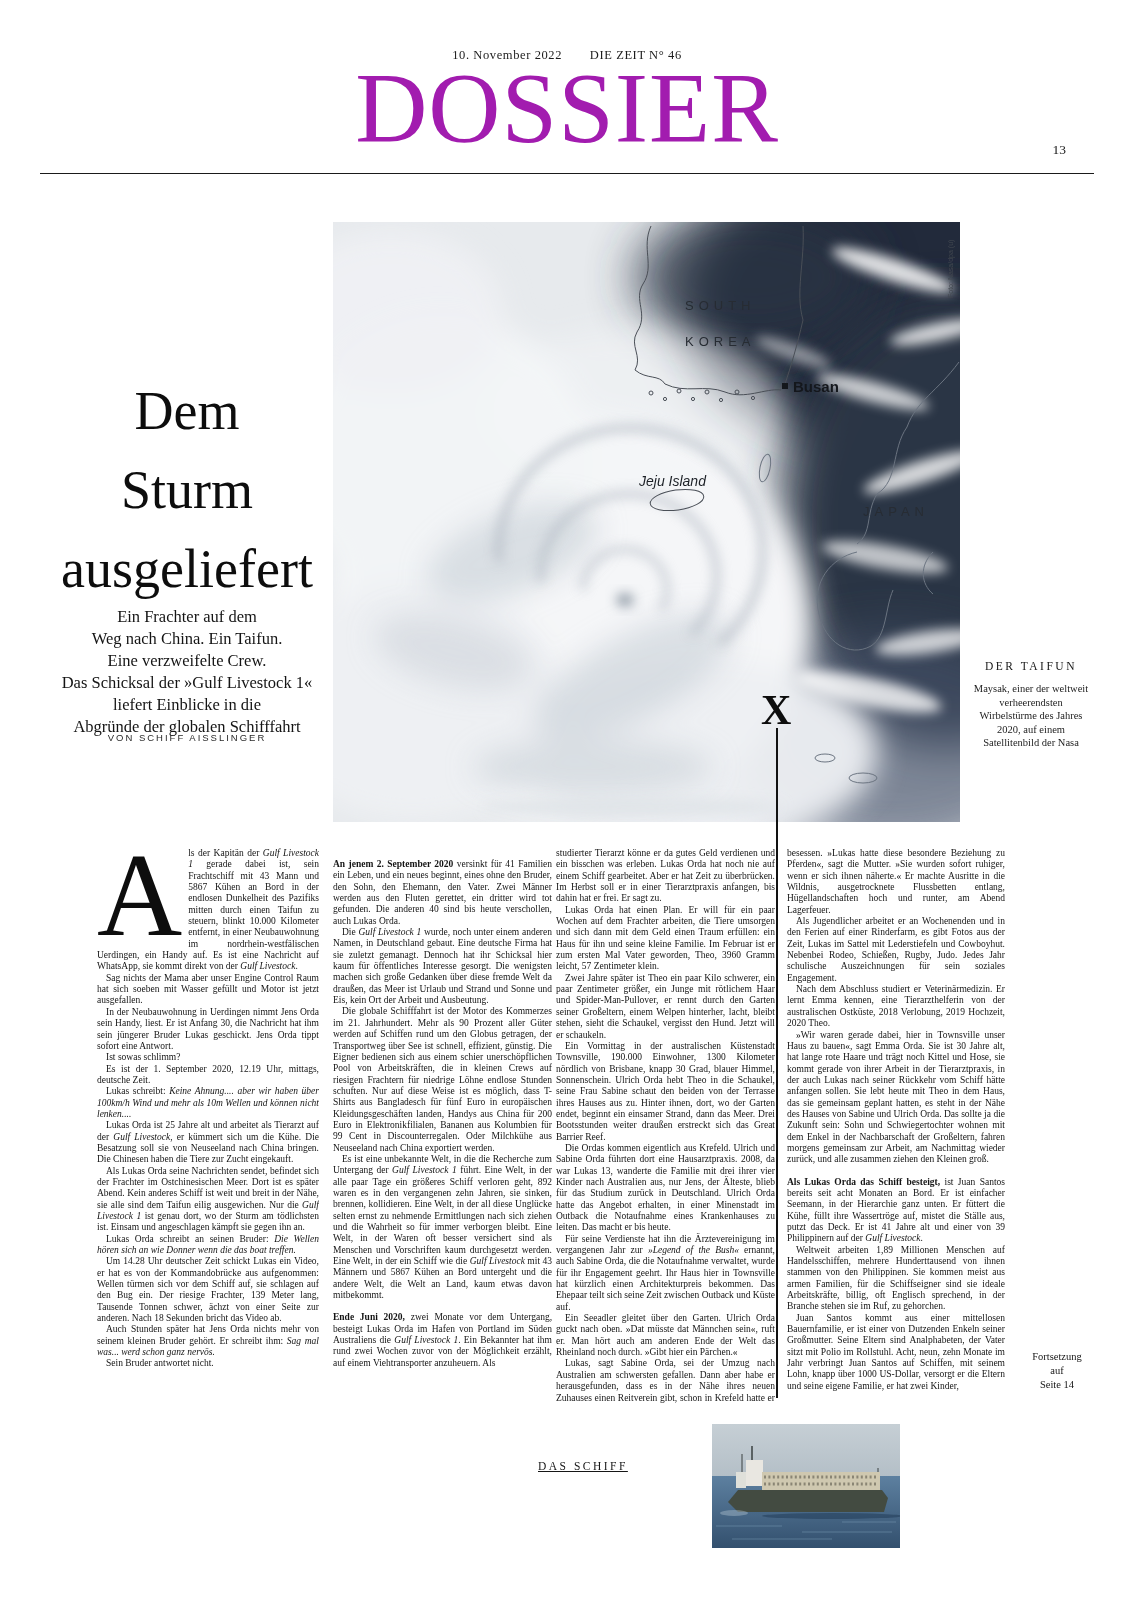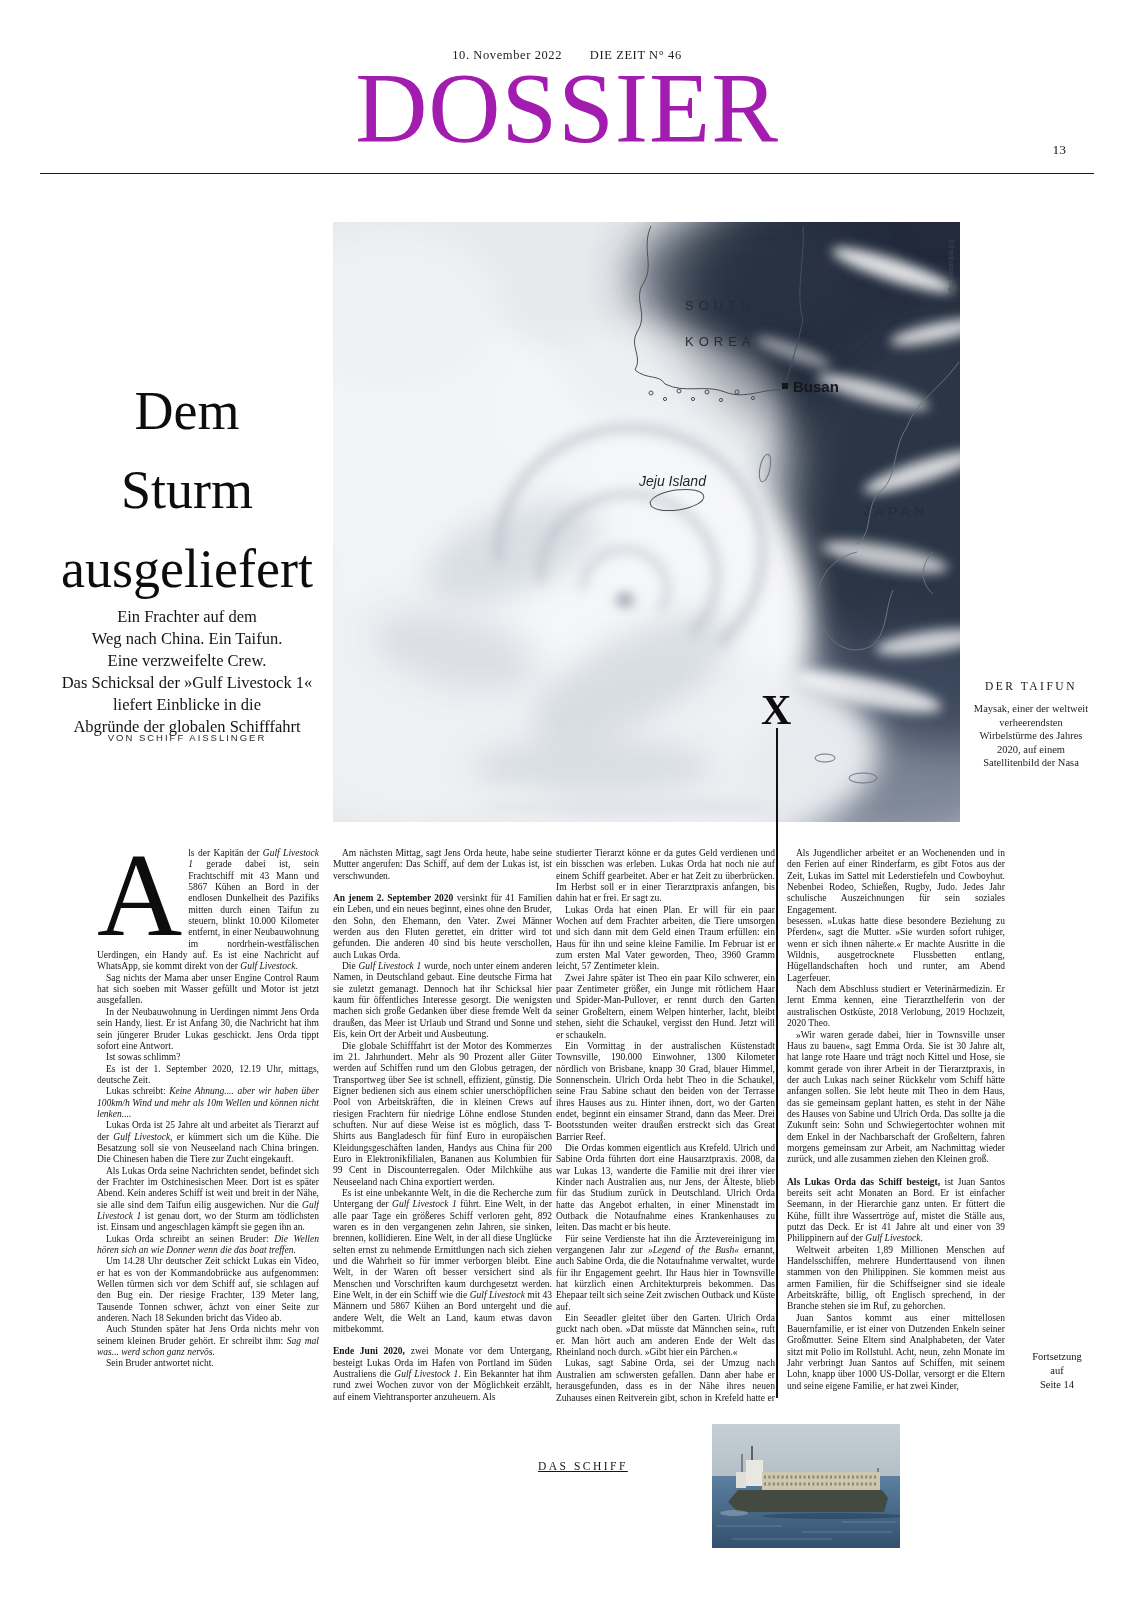--- a/index.html
+++ b/index.html
@@ -22,21 +22,21 @@
   .standfirst{top:606px;left:34px;width:306px;text-align:center;font-size:16.5px;
               line-height:22px;white-space:pre-line;color:#141414;}
   .byline{top:732px;left:40px;width:294px;text-align:center;
           font-family:"Liberation Sans",sans-serif;font-size:9.5px;
           letter-spacing:2px;color:#2a2a2a;}
 
   
   .sat{top:222px;left:333px;width:627px;height:600px;overflow:hidden;background:#e7eaed;}
 
   
-  .taifun{top:660px;left:960px;width:142px;text-align:center;margin-top:20px;}
+  .taifun{top:660px;left:960px;width:142px;text-align:center;}
   .taifun .hd{font-size:11.5px;letter-spacing:2.5px;margin-bottom:10px;}
   .taifun .cap{font-size:10.5px;line-height:13.5px;white-space:pre-line;color:#1d1d1d;}
   .continuation{top:1350px;left:1002px;width:110px;text-align:center;
                 font-size:10.5px;line-height:14px;white-space:pre-line;}
 
   
   .col{top:848px;height:556px;overflow:hidden;font-size:9.5px;line-height:11.35px;
        text-align:justify;color:#141414;hyphens:auto;}
   .c1{left:97px;width:222px;}
   .c2{left:333px;width:219px;}
@@ -194,40 +194,39 @@
     <p class="para s-indent">Es ist der 1. September 2020, 12.19 Uhr, mittags, deutsche Zeit.</p>
     <p class="para s-indent">Lukas schreibt: <i>Keine Ahnung.... aber wir haben über 100km/h Wind und mehr als 10m Wellen und können nicht lenken....</i></p>
     <p class="para s-indent">Lukas Orda ist 25 Jahre alt und arbeitet als Tierarzt auf der <i>Gulf Livestock</i>, er kümmert sich um die Kühe. Die Besatzung soll sie von Neuseeland nach China bringen. Die Chinesen haben die Tiere zur Zucht eingekauft.</p>
     <p class="para s-indent">Als Lukas Orda seine Nachrichten sendet, befindet sich der Frachter im Ostchinesischen Meer. Dort ist es später Abend. Kein anderes Schiff ist weit und breit in der Nähe, sie alle sind dem Taifun eilig ausgewichen. Nur die <i>Gulf Livestock 1</i> ist genau dort, wo der Sturm am tödlichsten ist. Einsam und angeschlagen kämpft sie gegen ihn an.</p>
     <p class="para s-indent">Lukas Orda schreibt an seinen Bruder: <i>Die Wellen hören sich an wie Donner wenn die das boat treffen.</i></p>
     <p class="para s-indent">Um 14.28 Uhr deutscher Zeit schickt Lukas ein Video, er hat es von der Kommandobrücke aus aufgenommen: Wellen türmen sich vor dem Schiff auf, sie schlagen auf den Bug ein. Der riesige Frachter, 139 Meter lang, Tausende Tonnen schwer, ächzt von einer Seite zur anderen. Nach 18 Sekunden bricht das Video ab.</p>
     <p class="para s-indent">Auch Stunden später hat Jens Orda nichts mehr von seinem kleinen Bruder gehört. Er schreibt ihm: <i>Sag mal was... werd schon ganz nervös.</i></p>
     <p class="para s-indent">Sein Bruder antwortet nicht.</p>
   </div>
 <div class="abs col c2">
-    <p class="para s-indent">Am nächsten Mittag, sagt Jens Orda heute, habe seine Mutter angerufen: Das Schiff, auf dem der Lukas ist, ist verschwunden.</p>
     <p class="para s-break"><b>An jenem 2. September 2020</b> versinkt für 41 Familien ein Leben, und ein neues beginnt, eines ohne den Bruder, den Sohn, den Ehemann, den Vater. Zwei Männer werden aus den Fluten gerettet, ein dritter wird tot gefunden. Die anderen 40 sind bis heute verschollen, auch Lukas Orda.</p>
     <p class="para s-indent">Die <i>Gulf Livestock 1</i> wurde, noch unter einem anderen Namen, in Deutschland gebaut. Eine deutsche Firma hat sie zuletzt gemanagt. Dennoch hat ihr Schicksal hier kaum für öffentliches Interesse gesorgt. Die wenigsten machen sich große Gedanken über diese fremde Welt da draußen, das Meer ist Urlaub und Strand und Sonne und Eis, kein Ort der Arbeit und Ausbeutung.</p>
     <p class="para s-indent">Die globale Schifffahrt ist der Motor des Kommerzes im 21. Jahrhundert. Mehr als 90 Prozent aller Güter werden auf Schiffen rund um den Globus getragen, der Transportweg über See ist schnell, effizient, günstig. Die Eigner bedienen sich aus einem schier unerschöpflichen Pool von Arbeitskräften, die in kleinen Crews auf riesigen Frachtern für niedrige Löhne endlose Stunden schuften. Nur auf diese Weise ist es möglich, dass T-Shirts aus Bangladesch für fünf Euro in europäischen Kleidungsgeschäften landen, Handys aus China für 200 Euro in Elektronikfilialen, Bananen aus Kolumbien für 99 Cent in Discounterregalen. Oder Milchkühe aus Neuseeland nach China exportiert werden.</p>
     <p class="para s-indent">Es ist eine unbekannte Welt, in die die Recherche zum Untergang der <i>Gulf Livestock 1</i> führt. Eine Welt, in der alle paar Tage ein größeres Schiff verloren geht, 892 waren es in den vergangenen zehn Jahren, sie sinken, brennen, kollidieren. Eine Welt, in der all diese Unglücke selten ernst zu nehmende Ermittlungen nach sich ziehen und die Wahrheit so für immer verborgen bleibt. Eine Welt, in der Waren oft besser versichert sind als Menschen und Vorschriften kaum durchgesetzt werden. Eine Welt, in der ein Schiff wie die <i>Gulf Livestock</i> mit 43 Männern und 5867 Kühen an Bord untergeht und die andere Welt, die Welt an Land, kaum etwas davon mitbekommt.</p>
     <p class="para s-break"><b>Ende Juni 2020,</b> zwei Monate vor dem Untergang, besteigt Lukas Orda im Hafen von Portland im Süden Australiens die <i>Gulf Livestock 1</i>. Ein Bekannter hat ihm rund zwei Wochen zuvor von der Möglichkeit erzählt, auf einem Viehtransporter anzuheuern. Als</p>
   </div>
 <div class="abs col c3">
     <p class="para s-plain">studierter Tierarzt könne er da gutes Geld verdienen und ein bisschen was erleben. Lukas Orda hat noch nie auf einem Schiff gearbeitet. Aber er hat Zeit zu überbrücken. Im Herbst soll er in einer Tierarztpraxis anfangen, bis dahin hat er frei. Er sagt zu.</p>
     <p class="para s-indent">Lukas Orda hat einen Plan. Er will für ein paar Wochen auf dem Frachter arbeiten, die Tiere umsorgen und sich dann mit dem Geld einen Traum erfüllen: ein Haus für ihn und seine kleine Familie. Im Februar ist er zum ersten Mal Vater geworden, Theo, 3960 Gramm leicht, 57 Zentimeter klein.</p>
     <p class="para s-indent">Zwei Jahre später ist Theo ein paar Kilo schwerer, ein paar Zentimeter größer, ein Junge mit rötlichem Haar und Spider-Man-Pullover, er rennt durch den Garten seiner Großeltern, einem Welpen hinterher, lacht, bleibt stehen, sieht die Schaukel, vergisst den Hund. Jetzt will er schaukeln.</p>
     <p class="para s-indent">Ein Vormittag in der australischen Küstenstadt Townsville, 190.000 Einwohner, 1300 Kilometer nördlich von Brisbane, knapp 30 Grad, blauer Himmel, Sonnenschein. Ulrich Orda hebt Theo in die Schaukel, seine Frau Sabine schaut den beiden von der Terrasse ihres Hauses aus zu. Hinter ihnen, dort, wo der Garten endet, beginnt ein einsamer Strand, dann das Meer. Drei Bootsstunden weiter draußen erstreckt sich das Great Barrier Reef.</p>
     <p class="para s-indent">Die Ordas kommen eigentlich aus Krefeld. Ulrich und Sabine Orda führten dort eine Hausarztpraxis. 2008, da war Lukas 13, wanderte die Familie mit drei ihrer vier Kinder nach Australien aus, nur Jens, der Älteste, blieb für das Studium zurück in Deutschland. Ulrich Orda hatte das Angebot erhalten, in einer Minenstadt im Outback die Notaufnahme eines Krankenhauses zu leiten. Das macht er bis heute.</p>
     <p class="para s-indent">Für seine Verdienste hat ihn die Ärztevereinigung im vergangenen Jahr zur <i>»Legend of the Bush«</i> ernannt, auch Sabine Orda, die die Notaufnahme verwaltet, wurde für ihr Engagement geehrt. Ihr Haus hier in Townsville hat kürzlich einen Architekturpreis bekommen. Das Ehepaar teilt sich seine Zeit zwischen Outback und Küste auf.</p>
     <p class="para s-indent">Ein Seeadler gleitet über den Garten. Ulrich Orda guckt nach oben. »Dat müsste dat Männchen sein«, ruft er. Man hört auch am anderen Ende der Welt das Rheinland noch durch. »Gibt hier ein Pärchen.«</p>
     <p class="para s-indent">Lukas, sagt Sabine Orda, sei der Umzug nach Australien am schwersten gefallen. Dann aber habe er herausgefunden, dass es in der Nähe ihres neuen Zuhauses einen Reitverein gibt, schon in Krefeld hatte er ein Pferd</p>
   </div>
 <div class="abs col c4">
+    <p class="para s-plain">besessen. »Lukas hatte diese besondere Beziehung zu Pferden«, sagt die Mutter. »Sie wurden sofort ruhiger, wenn er sich ihnen näherte.« Er machte Ausritte in die Wildnis, ausgetrocknete Flussbetten entlang, Hügellandschaften hoch und runter, am Abend Lagerfeuer.</p>
     <p class="para s-indent">Als Jugendlicher arbeitet er an Wochenenden und in den Ferien auf einer Rinderfarm, es gibt Fotos aus der Zeit, Lukas im Sattel mit Lederstiefeln und Cowboyhut. Nebenbei Rodeo, Schießen, Rugby, Judo. Jedes Jahr schulische Auszeichnungen für sein soziales Engagement.</p>
-    <p class="para s-plain">besessen. »Lukas hatte diese besondere Beziehung zu Pferden«, sagt die Mutter. »Sie wurden sofort ruhiger, wenn er sich ihnen näherte.« Er machte Ausritte in die Wildnis, ausgetrocknete Flussbetten entlang, Hügellandschaften hoch und runter, am Abend Lagerfeuer.</p>
     <p class="para s-indent">Nach dem Abschluss studiert er Veterinärmedizin. Er lernt Emma kennen, eine Tierarzthelferin von der australischen Ostküste, 2018 Verlobung, 2019 Hochzeit, 2020 Theo.</p>
     <p class="para s-indent">»Wir waren gerade dabei, hier in Townsville unser Haus zu bauen«, sagt Emma Orda. Sie ist 30 Jahre alt, hat lange rote Haare und trägt noch Kittel und Hose, sie kommt gerade von ihrer Arbeit in der Tierarztpraxis, in der auch Lukas nach seiner Rückkehr vom Schiff hätte anfangen sollen. Sie lebt heute mit Theo in dem Haus, das sie gemeinsam geplant hatten, es steht in der Nähe des Hauses von Sabine und Ulrich Orda. Das sollte ja die Zukunft sein: Sohn und Schwiegertochter wohnen mit dem Enkel in der Nachbarschaft der Großeltern, fahren morgens gemeinsam zur Arbeit, am Nachmittag wieder zurück, und alle zusammen ziehen den Kleinen groß.</p>
     <p class="para s-break"><b>Als Lukas Orda das Schiff besteigt,</b> ist Juan Santos bereits seit acht Monaten an Bord. Er ist einfacher Seemann, in der Hierarchie ganz unten. Er füttert die Kühe, füllt ihre Wassertröge auf, mistet die Ställe aus, putzt das Deck. Er ist 41 Jahre alt und einer von 39 Philippinern auf der <i>Gulf Livestock</i>.</p>
     <p class="para s-indent">Weltweit arbeiten 1,89 Millionen Menschen auf Handelsschiffen, mehrere Hunderttausend von ihnen stammen von den Philippinen. Sie kommen meist aus armen Familien, für die Schiffseigner sind sie ideale Arbeitskräfte, billig, oft Englisch sprechend, in der Branche stehen sie im Ruf, zu gehorchen.</p>
     <p class="para s-indent">Juan Santos kommt aus einer mittellosen Bauernfamilie, er ist einer von Dutzenden Enkeln seiner Großmutter. Seine Eltern sind Analphabeten, der Vater sitzt mit Polio im Rollstuhl. Acht, neun, zehn Monate im Jahr verbringt Juan Santos auf Schiffen, mit seinem Lohn, knapp über 1000 US-Dollar, versorgt er die Eltern und seine eigene Familie, er hat zwei Kinder,</p>
   </div>
 <div class="abs vline"></div>
 
 <div class="abs shipblock">
   <div class="hd">DAS SCHIFF</div>

